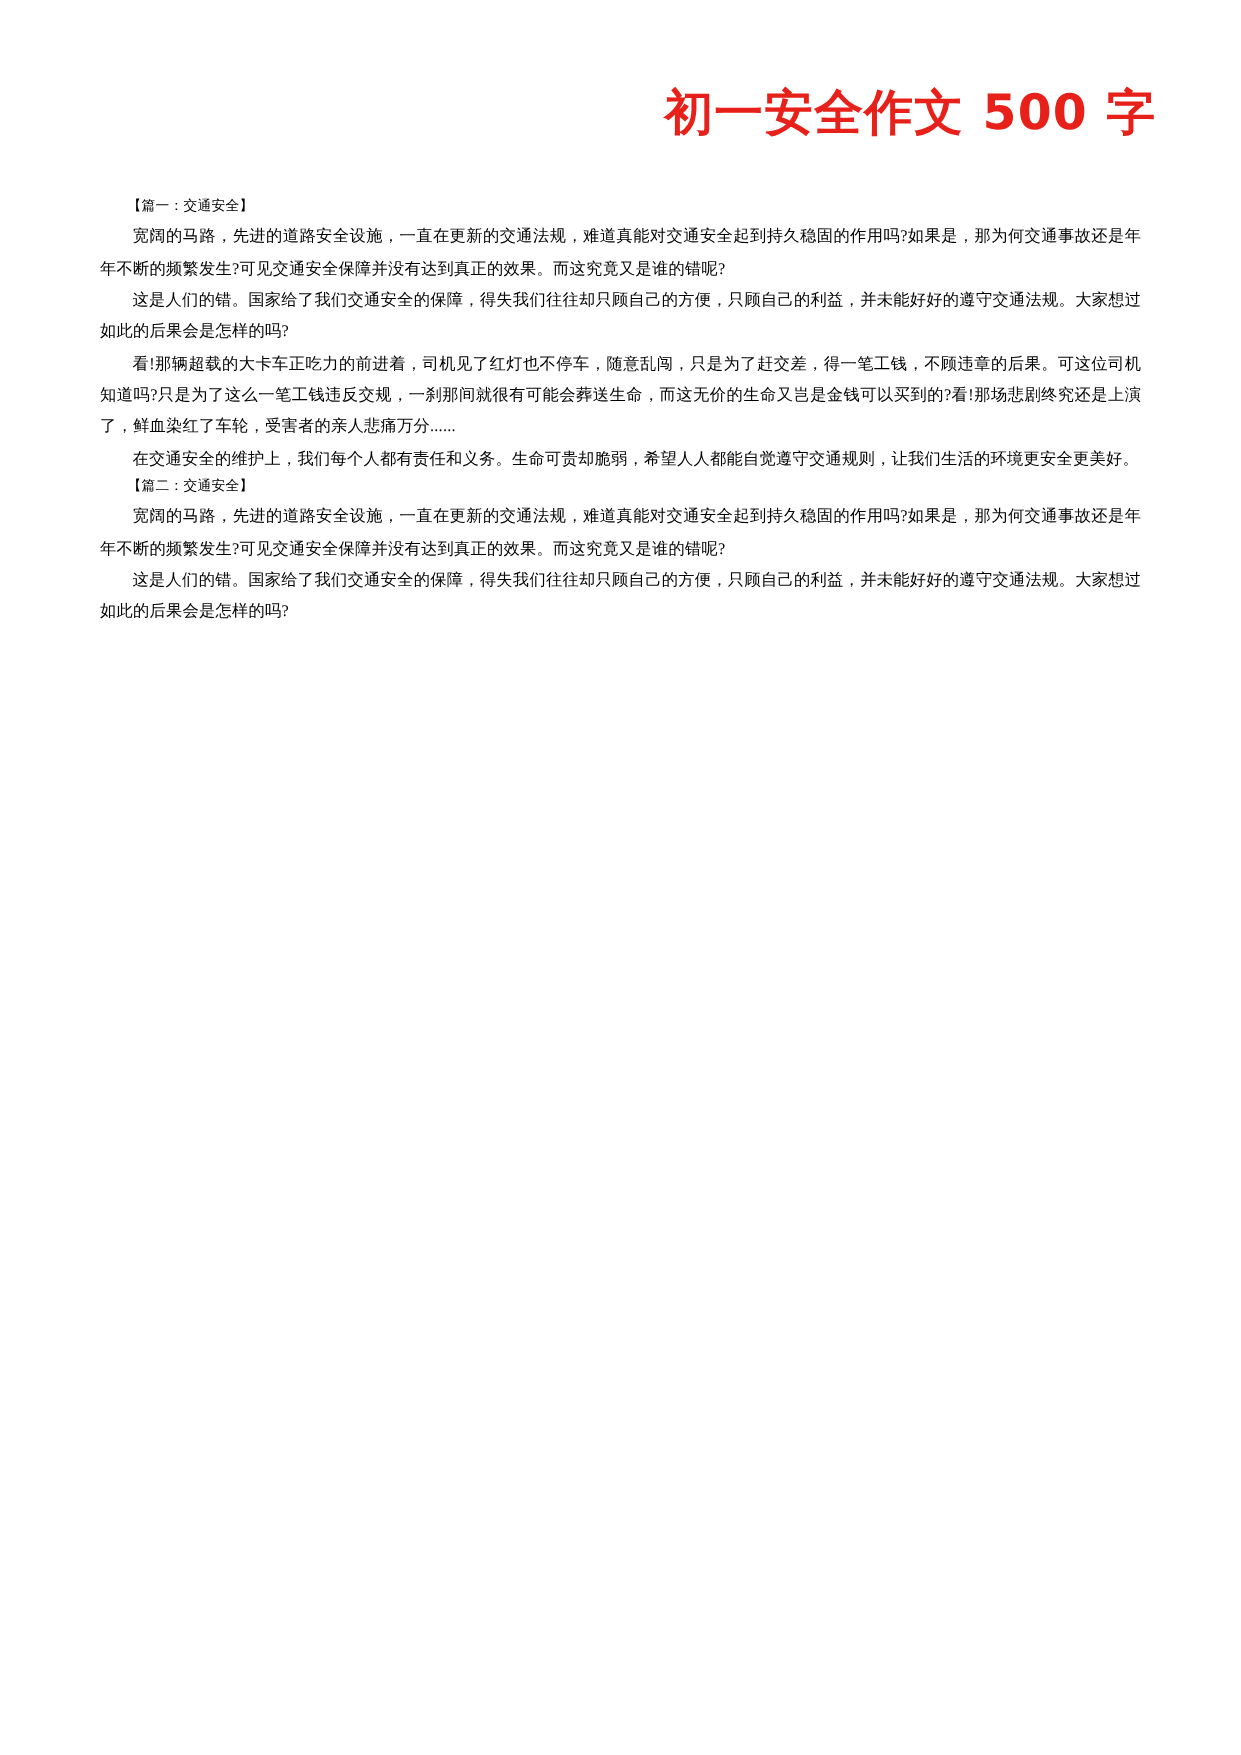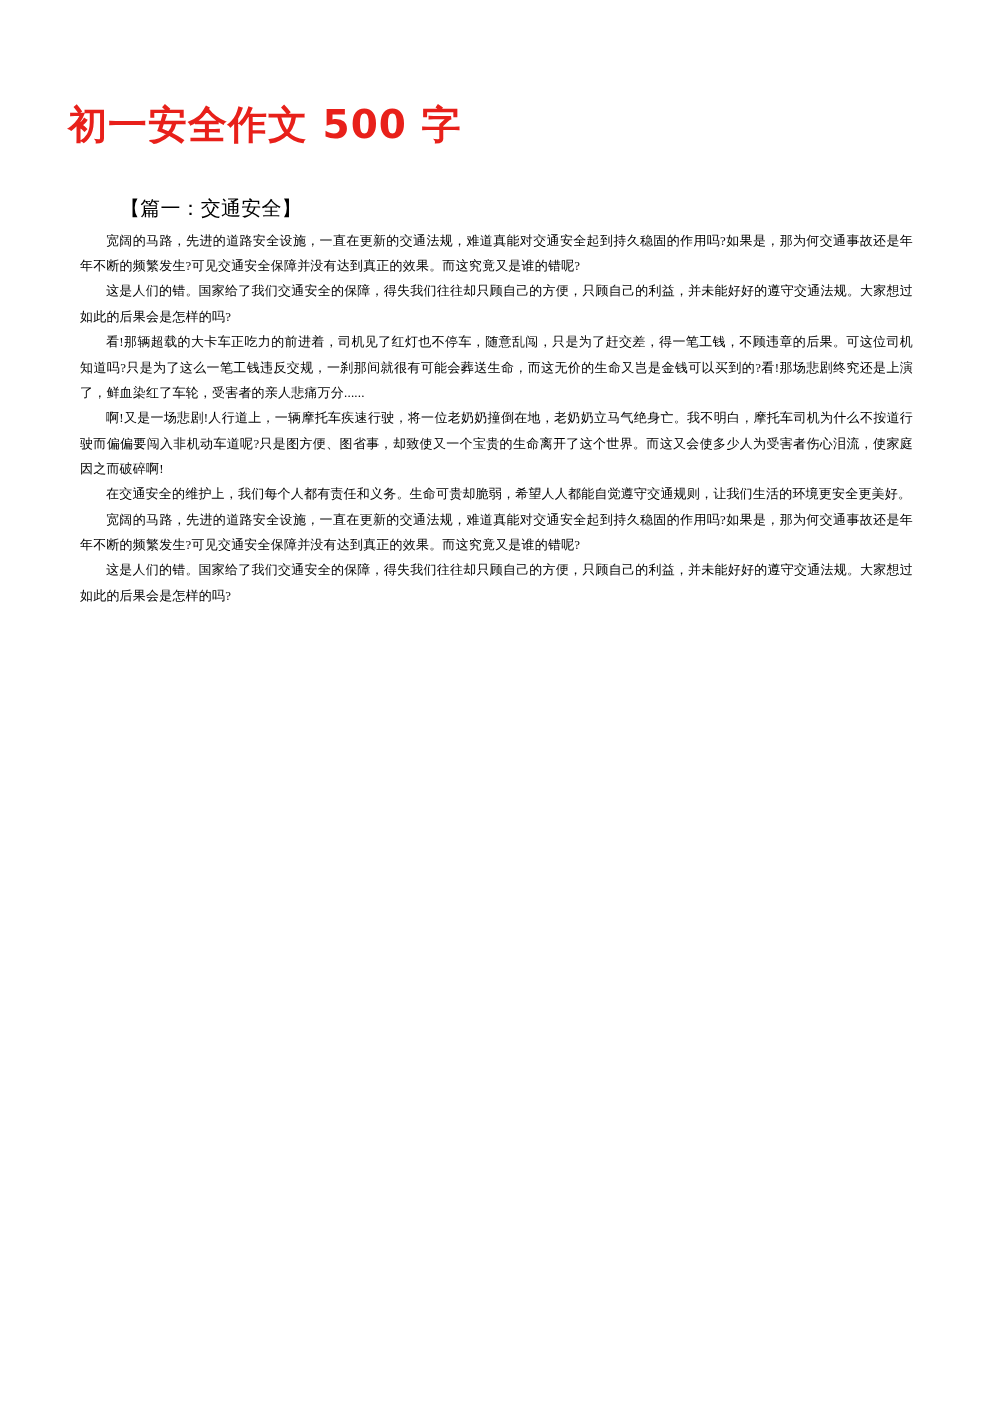--- a/index.html
+++ b/index.html
@@ -16,58 +16,58 @@
   }
   .page {
     position: relative;
     width: 993px;
     height: 1404px;
     box-sizing: border-box;
     padding: 0 68px;
   }
   .doc-title {
     margin: 0;
-    padding-top: 102px;
+    padding-top: 68px;
     font-family: "DejaVu Sans", "Liberation Sans", sans-serif;
     font-size: 39px;
     font-weight: bold;
     color: #e8201a;
-    text-align: left;
+    text-align: right;
     letter-spacing: 1px;
     line-height: 1.2;
   }
   .body-wrap {
     margin-top: 40px;
     padding: 0 12px;
   }
   p.para {
     margin: 0;
     font-size: 13px;
     line-height: 1.95;
     text-align: justify;
     text-justify: inter-ideograph;
     text-indent: 2em;
     letter-spacing: 0.2px;
   }
   p.heading {
     margin: 0;
-    font-size: 20px;
+    font-size: 11px;
     line-height: 1.95;
     text-indent: 2em;
     letter-spacing: 0.2px;
   }
 </style>
 </head>
 <body>
 
 <div class="page">
   <h1 class="doc-title">初一安全作文 500 字</h1>
   <div class="body-wrap">
     <p class="heading">【篇一：交通安全】</p>
     <p class="para">宽阔的马路，先进的道路安全设施，一直在更新的交通法规，难道真能对交通安全起到持久稳固的作用吗?如果是，那为何交通事故还是年年不断的频繁发生?可见交通安全保障并没有达到真正的效果。而这究竟又是谁的错呢?</p>
     <p class="para">这是人们的错。国家给了我们交通安全的保障，得失我们往往却只顾自己的方便，只顾自己的利益，并未能好好的遵守交通法规。大家想过如此的后果会是怎样的吗?</p>
     <p class="para">看!那辆超载的大卡车正吃力的前进着，司机见了红灯也不停车，随意乱闯，只是为了赶交差，得一笔工钱，不顾违章的后果。可这位司机知道吗?只是为了这么一笔工钱违反交规，一刹那间就很有可能会葬送生命，而这无价的生命又岂是金钱可以买到的?看!那场悲剧终究还是上演了，鲜血染红了车轮，受害者的亲人悲痛万分......</p>
-    <p class="para">啊!又是一场悲剧!人行道上，一辆摩托车疾速行驶，将一位老奶奶撞倒在地，老奶奶立马气绝身亡。我不明白，摩托车司机为什么不按道行驶而偏偏要闯入非机动车道呢?只是图方便、图省事，却致使又一个宝贵的生命离开了这个世界。而这又会使多少人为受害者伤心泪流，使家庭因之而破碎啊!</p>
     <p class="para">在交通安全的维护上，我们每个人都有责任和义务。生命可贵却脆弱，希望人人都能自觉遵守交通规则，让我们生活的环境更安全更美好。</p>
+    <p class="heading">【篇二：交通安全】</p>
     <p class="para">宽阔的马路，先进的道路安全设施，一直在更新的交通法规，难道真能对交通安全起到持久稳固的作用吗?如果是，那为何交通事故还是年年不断的频繁发生?可见交通安全保障并没有达到真正的效果。而这究竟又是谁的错呢?</p>
     <p class="para">这是人们的错。国家给了我们交通安全的保障，得失我们往往却只顾自己的方便，只顾自己的利益，并未能好好的遵守交通法规。大家想过如此的后果会是怎样的吗?</p>
   </div>
 </div>
 
 </body></html>

